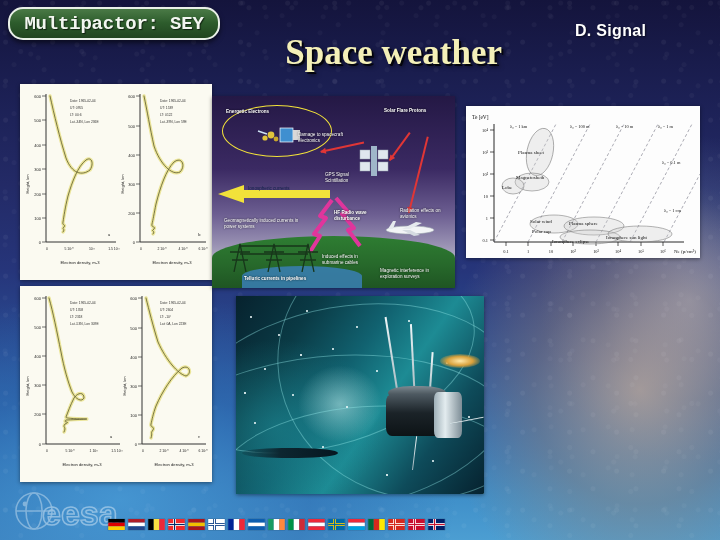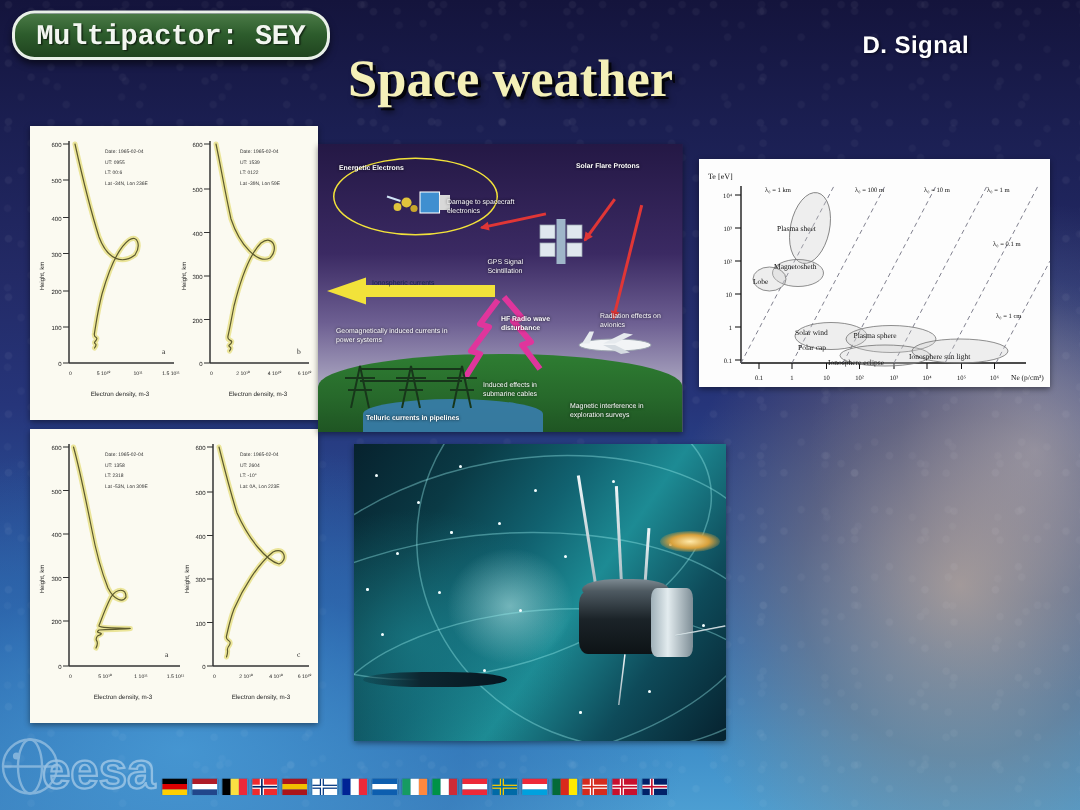--- a/index.html
+++ b/index.html
@@ -39,21 +39,21 @@
     border:2px solid #e9f0e8;
     box-shadow:0 3px 5px rgba(0,0,0,.55);
     display:flex;align-items:center;justify-content:center;
   }
   .badge span{
     color:#f2f6f0;font-size:19px;font-weight:bold;letter-spacing:-.2px;
     text-shadow:1px 1px 1px rgba(0,0,0,.6);
     font-family:Liberation Mono, monospace;
   }
   .maintitle{
-    position:absolute;left:232px;top:33px;width:270px;text-align:left;
+    position:absolute;left:232px;top:33px;width:270px;text-align:right;
     font-family:"Liberation Serif",serif;font-weight:bold;font-size:35px;
     color:#f4f0b8;
     text-shadow:2px 2px 0 rgba(0,0,0,.75), 3px 3px 4px rgba(0,0,0,.55);
   }
   .author{
     position:absolute;left:575px;top:22px;
     font-size:16px;font-weight:bold;color:#ffffff;letter-spacing:.3px;
     text-shadow:1px 1px 2px rgba(0,0,0,.6);
   }
 
@@ -102,21 +102,21 @@
     background:linear-gradient(90deg,#9fb0b8 0%,#e3ecef 40%,#7d8d96 100%);border-radius:4px/7px;}
   #magneto .sat-top{position:absolute;left:152px;top:90px;width:58px;height:14px;
     background:linear-gradient(180deg,#7d8a92 0%,#2c363c 100%);border-radius:50%/60%;}
   #magneto .boom{position:absolute;background:linear-gradient(180deg,#eef6f8,#9fb3ba);transform-origin:50% 100%;}
   #magneto .flare{position:absolute;right:4px;top:58px;width:40px;height:14px;border-radius:50%;
     background:radial-gradient(ellipse at center,#ffe9a8 0%,#d8a13c 45%,rgba(150,90,20,0) 78%);}
   #magneto .submarine{position:absolute;left:6px;top:152px;width:96px;height:10px;
     background:linear-gradient(90deg,rgba(10,30,40,.2),#0d2630 40%,#061620 100%);border-radius:50%/60%;}
 
   
-  #esa{position:absolute;left:0;top:487px;width:126px;height:48px;opacity:.55;}
+  #esa{position:absolute;left:14px;top:487px;width:126px;height:48px;opacity:.55;}
   #esa svg{display:block;}
 
   
   #flags{position:absolute;left:108px;top:516px;height:16px;display:flex;gap:3px;align-items:center;}
   .flag{width:17px;height:11px;display:block;box-shadow:0 0 1px rgba(0,0,0,.5);}
 </style>
 </head>
 <body>
 
 <div id="slide">

